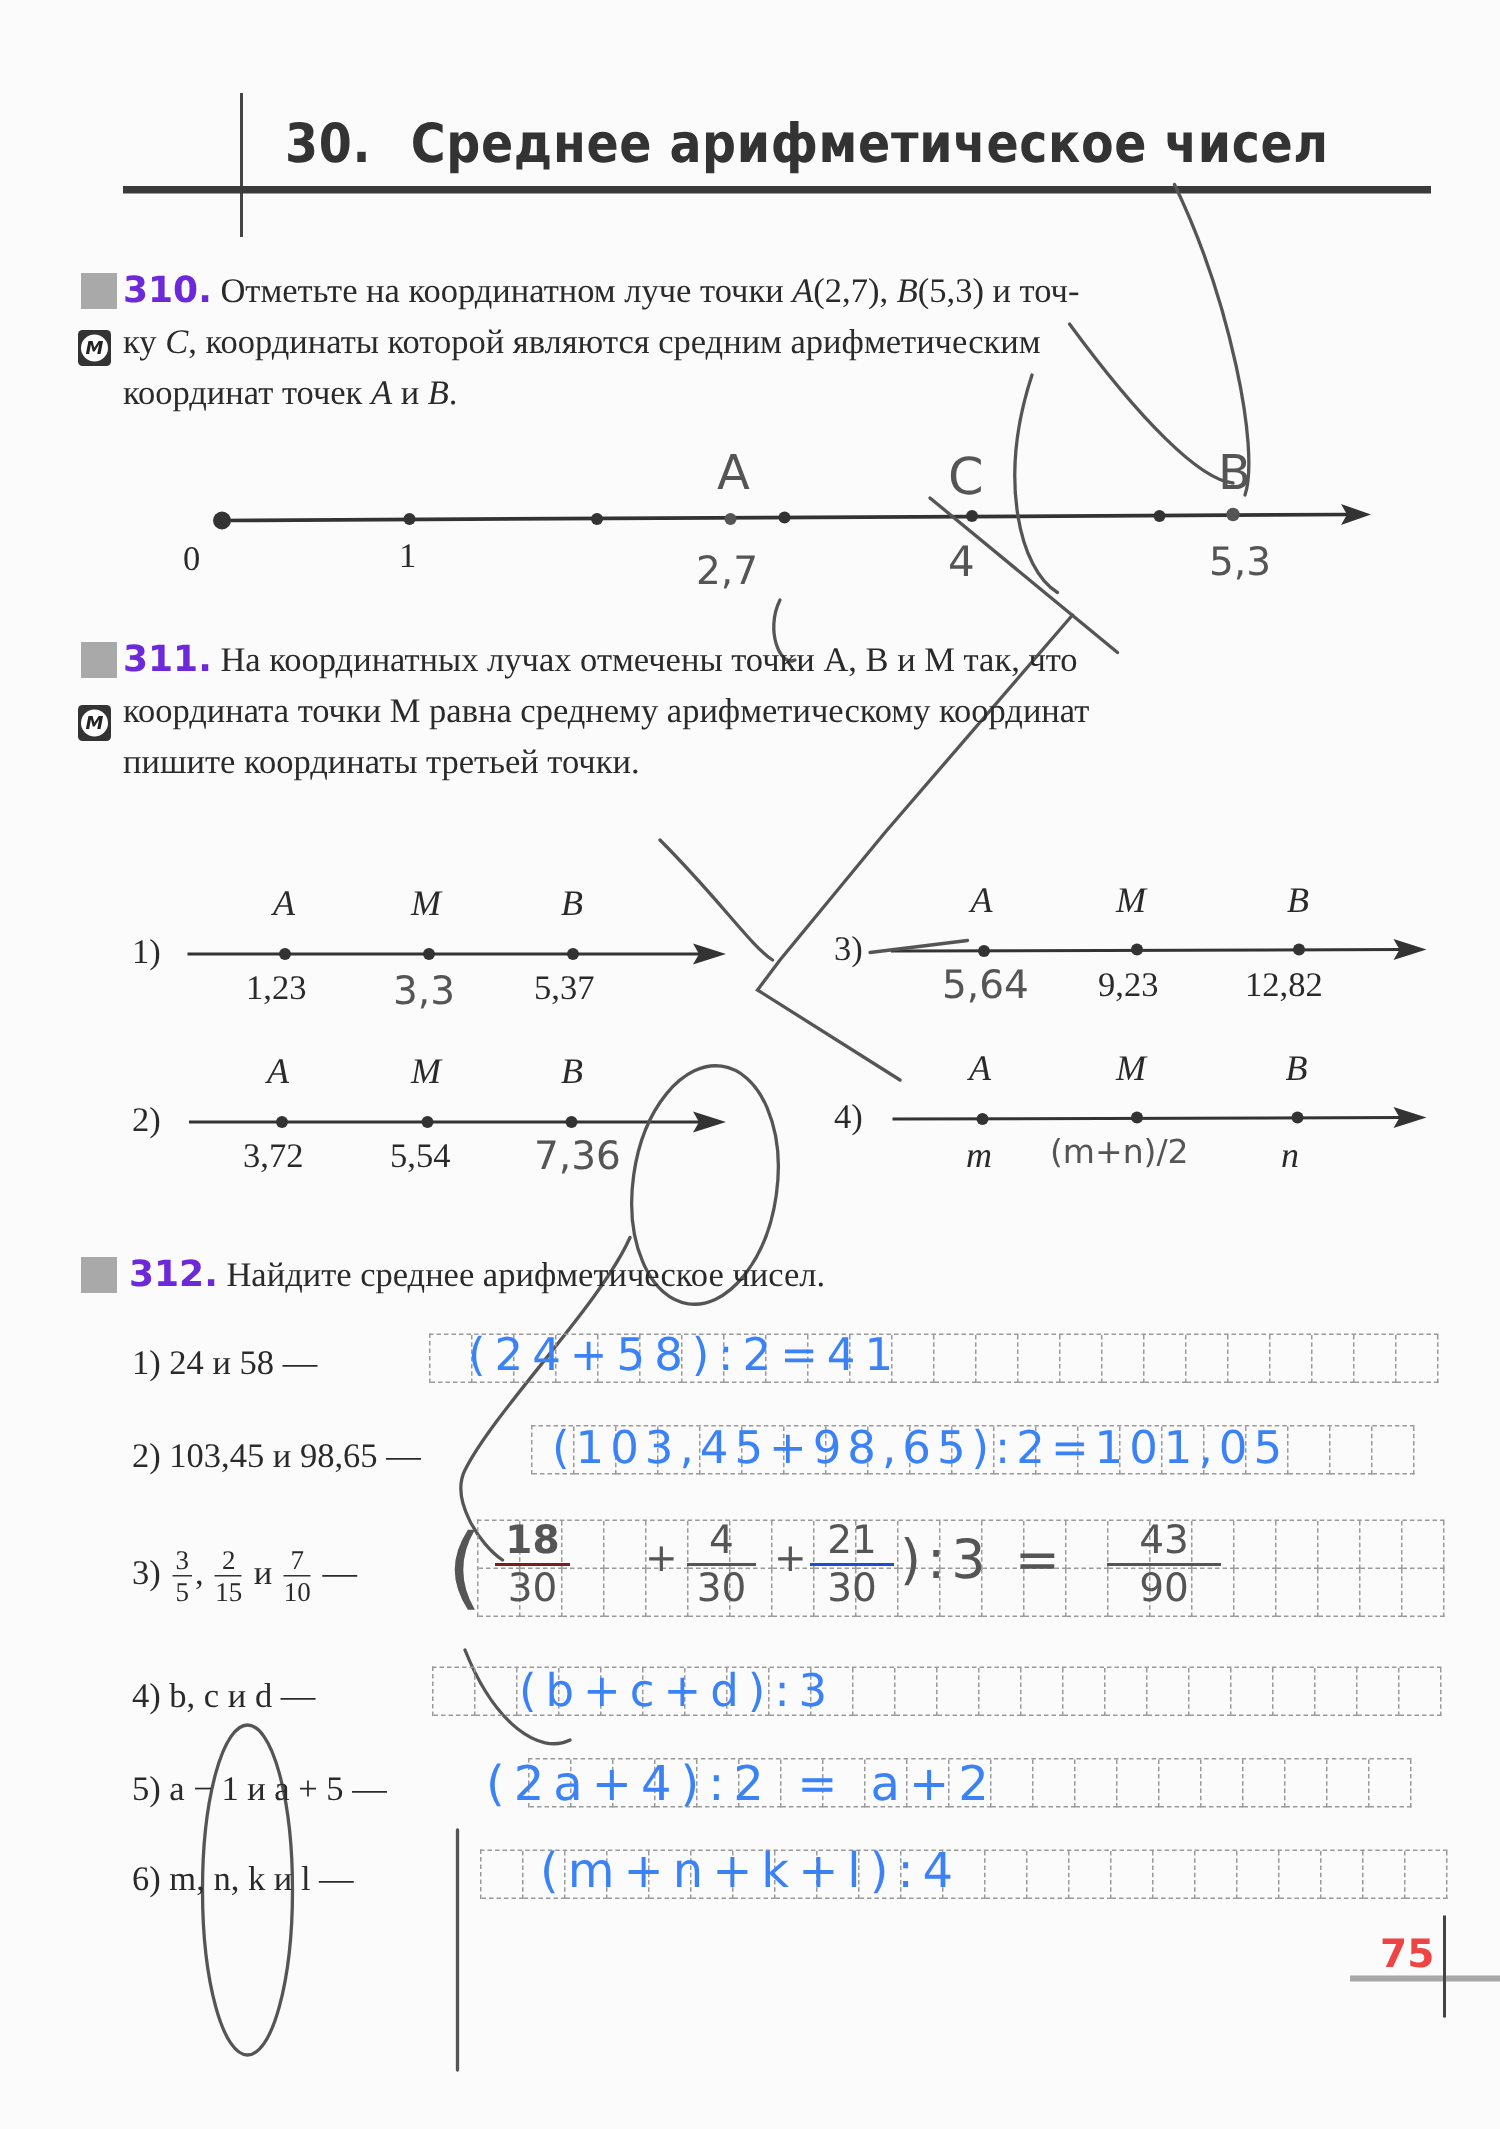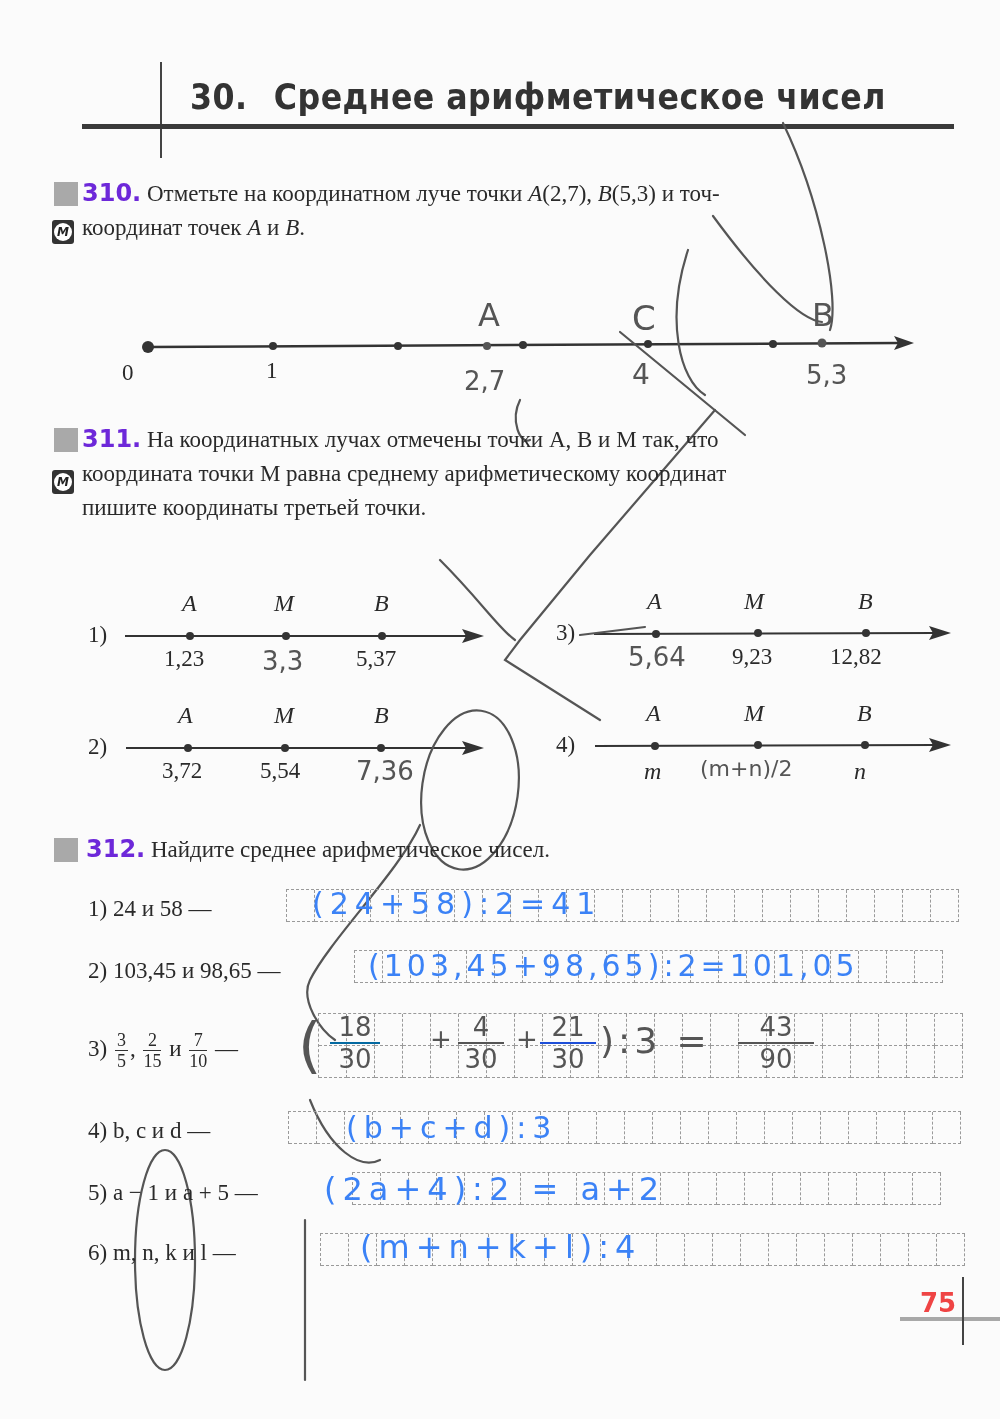--- a/index.html
+++ b/index.html
@@ -40,20 +40,21 @@
   <span class="num">30.</span><span>Среднее арифметическое чисел</span>
 </div>
 <div class="abs hrule"></div>
 
 <div class="abs ex-sq" style="left:54px;top:182px;"></div>
 <div class="abs m-badge" style="left:52px;top:220px;">
     <span>М</span>
   </div>
 <div class="abs para" style="left:82px;top:176px;width:874px;">
   <div class="line"><span class="ex-num">310.</span> <span>Отметьте на координатном луче точки </span><i>A</i><span>(2,7), </span><i>B</i><span>(5,3)</span><span> и точ-</span></div>
+  <div class="line"><span>ку </span><i>C</i><span>, координаты которой являются средним арифметическим</span></div>
   <div class="line"><span>координат точек </span><i>A</i><span> и </span><i>B</i><span>.</span></div>
 </div>
 
 <svg class="abs" style="left:0;top:0;" width="1000" height="1419">
 
   <g>
     <line x1="148" y1="347" x2="900" y2="343" stroke="#333" stroke-width="2.5"></line>
     <polygon points="914,343 894,336 898,343 894,350" fill="#333"></polygon>
     <circle cx="148" cy="347" r="6" fill="#333"></circle>
     <circle cx="273" cy="346" r="4" fill="#333"></circle>
@@ -273,21 +274,21 @@
     <div class="cell"></div>
     <div class="cell"></div>
     <div class="cell"></div>
     <div class="cell"></div>
     <div class="cell"></div>
     <div class="cell"></div>
     <div class="cell"></div>
 </div>
 <div class="abs hand" style="left:298px;top:1010px;font-size:60px;">(</div>
 <div class="abs hand" style="left:330px;top:1012px;font-size:26px;text-align:center;width:50px;line-height:30px;">
-    <div style="border-bottom:2px solid #0369a1;">18</div>
+    <div style="border-bottom:2px solid #7f1d1d;font-weight:bold;">18</div>
     <div>30</div>
   </div>
 <div class="abs hand" style="left:430px;top:1024px;font-size:26px;">+</div>
 <div class="abs hand" style="left:458px;top:1012px;font-size:26px;text-align:center;width:46px;line-height:30px;">
     <div style="border-bottom:2px solid #555;">4</div>
     <div>30</div>
   </div>
 <div class="abs hand" style="left:516px;top:1024px;font-size:26px;">+</div>
 <div class="abs hand" style="left:540px;top:1012px;font-size:26px;text-align:center;width:56px;line-height:30px;">
     <div style="border-bottom:2px solid #1d4ed8;">21</div>

